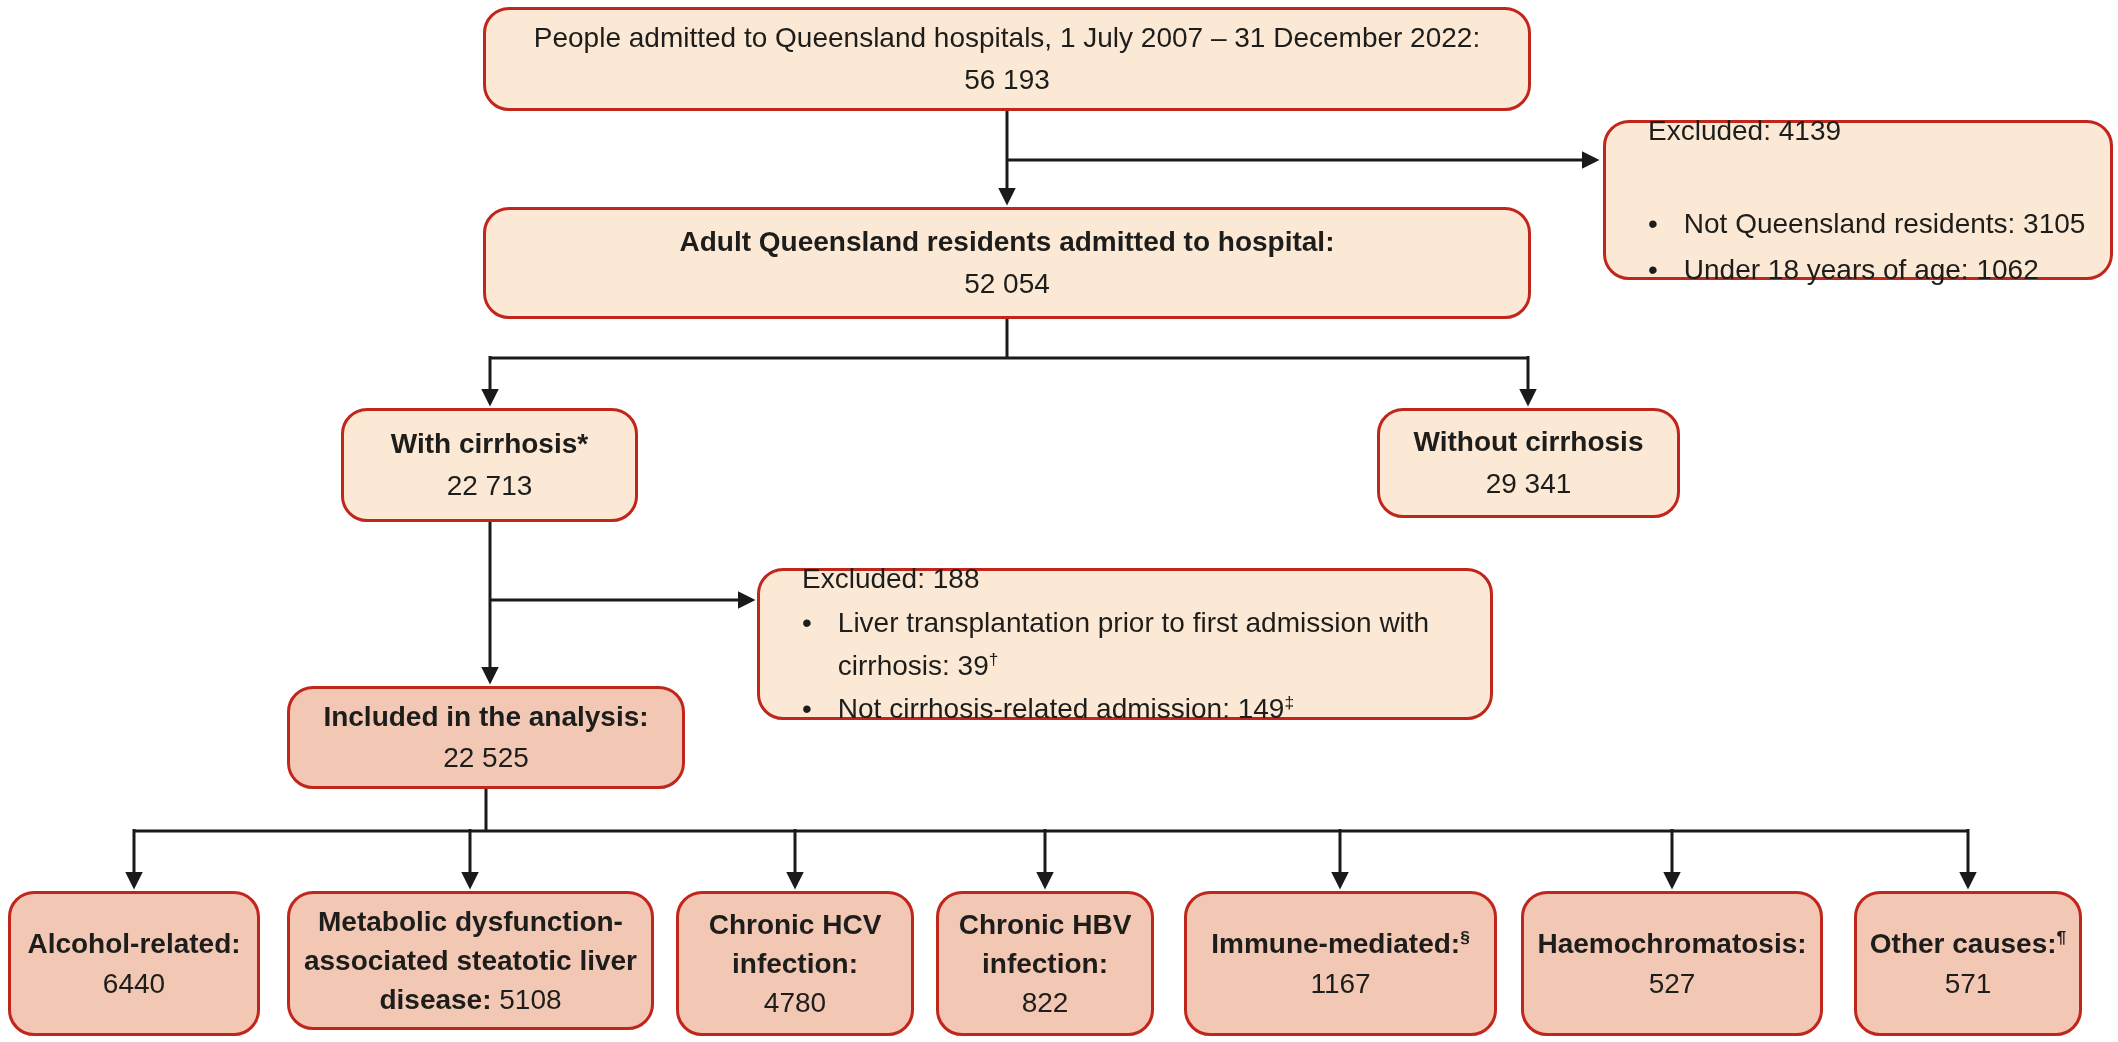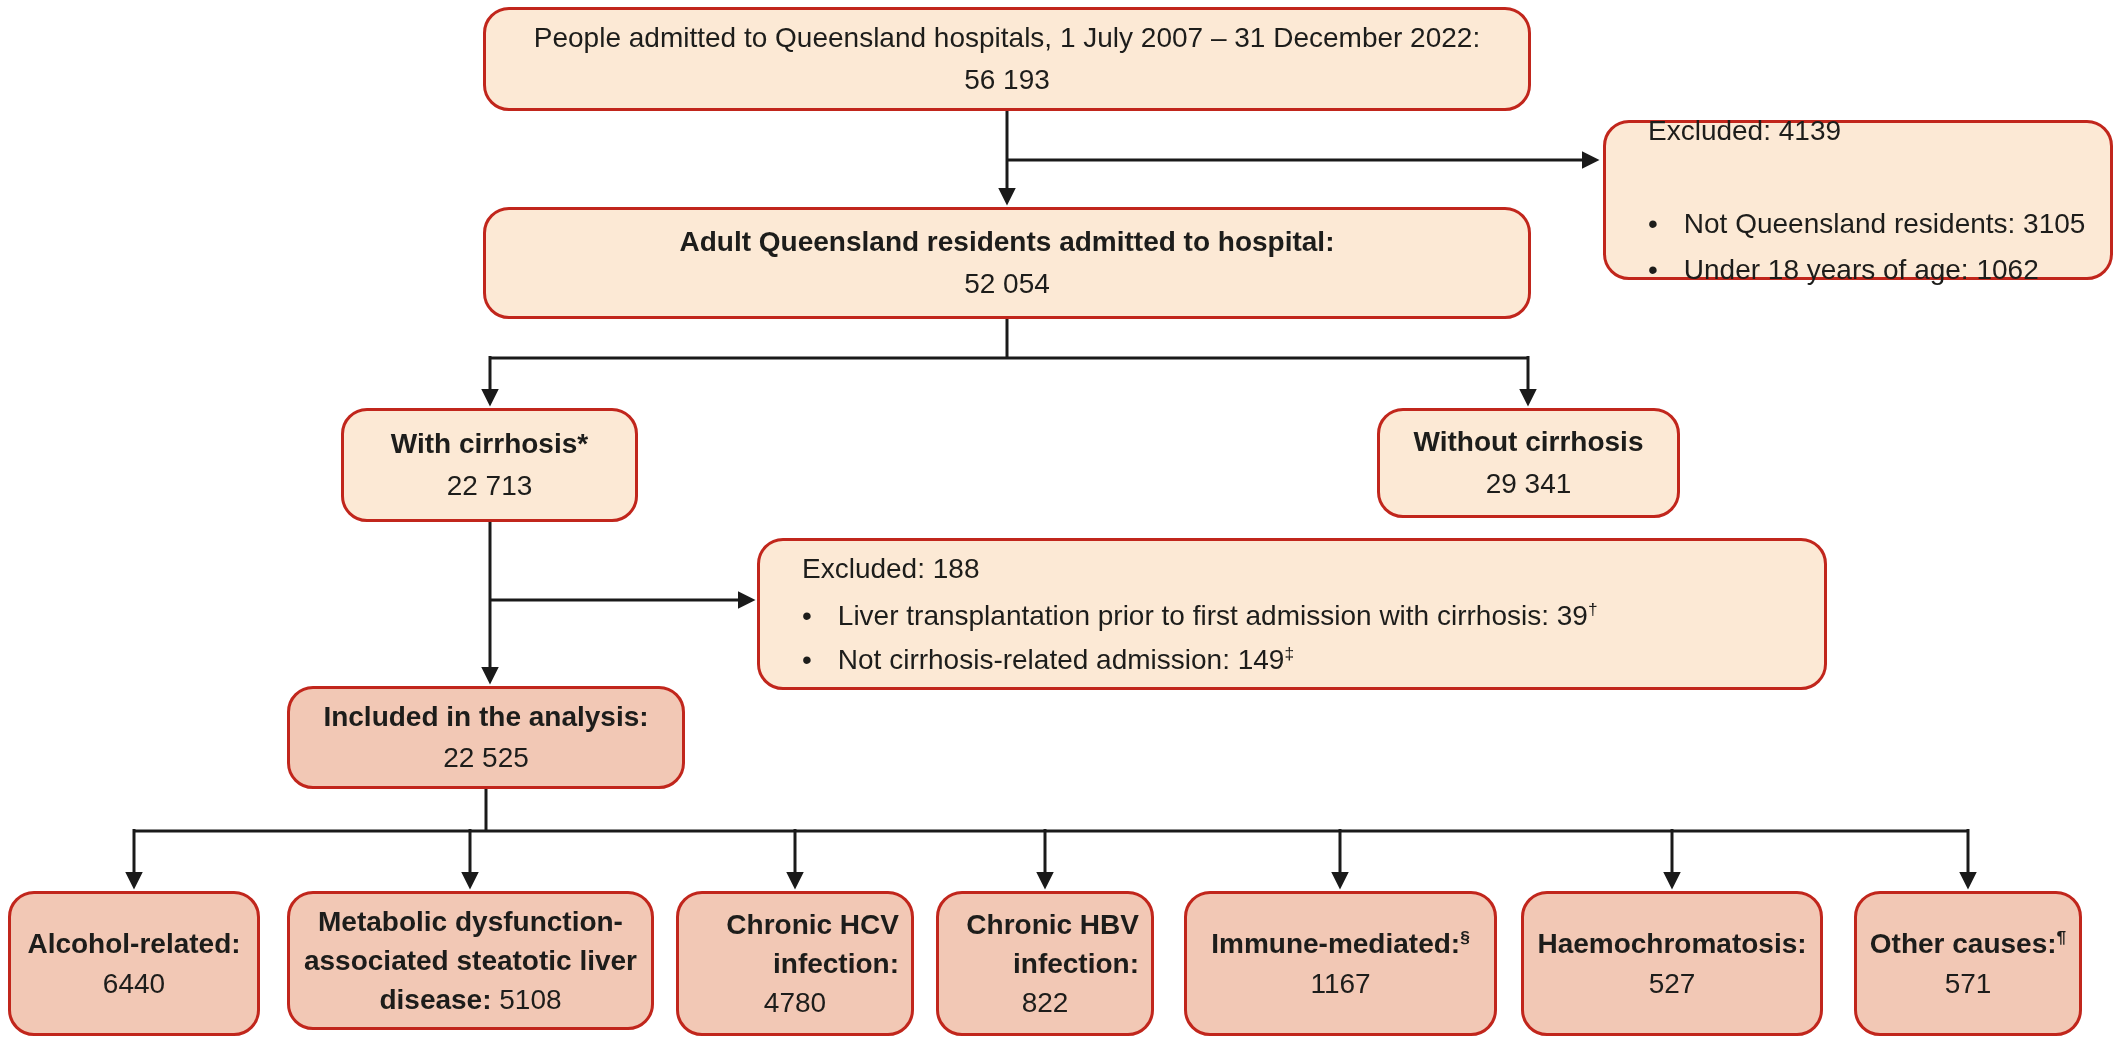--- a/index.html
+++ b/index.html
@@ -19,21 +19,21 @@
   .box{
     position:absolute;box-sizing:border-box;
     background:var(--light-fill);
     border:3px solid var(--border);
     border-radius:26px;
     display:flex;flex-direction:column;justify-content:center;align-items:center;
     text-align:center;font-size:28px;line-height:1.5;
     padding:6px 0;
   }
   .box.dark{background:var(--dark-fill);}
-  .bold{font-weight:bold;text-align:right;}
+  .bold{font-weight:bold;}
   .excluded{align-items:flex-start;text-align:left;padding-left:42px;padding-right:24px;line-height:1.62;}
   .excluded ul{list-style:none;margin:0;padding:0;}
   .excluded li{display:flex;gap:26px;}
   .excluded li::before{content:"\2022";}
   sup{font-size:0.62em;line-height:0;}
   .bottom{line-height:1.4;padding:8px 12px;}
 </style>
 </head>
 <body>
 
@@ -89,21 +89,21 @@
   <div class="box" style="left:341px;top:408px;width:297px;height:114px;">
     <div class="bold">With cirrhosis*</div>
     <div>22 713</div>
   </div>
 
   <div class="box" style="left:1377px;top:408px;width:303px;height:110px;">
     <div class="bold">Without cirrhosis</div>
     <div>29 341</div>
   </div>
 
-  <div class="box excluded" style="left:757px;top:538px;width:1070px;height:152px;line-height:1.55;justify-content:space-between;">
+  <div class="box excluded" style="left:757px;top:568px;width:736px;height:152px;line-height:1.55;">
     <div>Excluded: 188</div>
     <ul>
       <li>
           <span><span>Liver transplantation prior to first admission with cirrhosis: 39</span><sup>†</sup></span>
         </li>
       <li>
           <span><span>Not cirrhosis-related admission: 149</span><sup>‡</sup></span>
         </li>
     </ul>
   </div>

